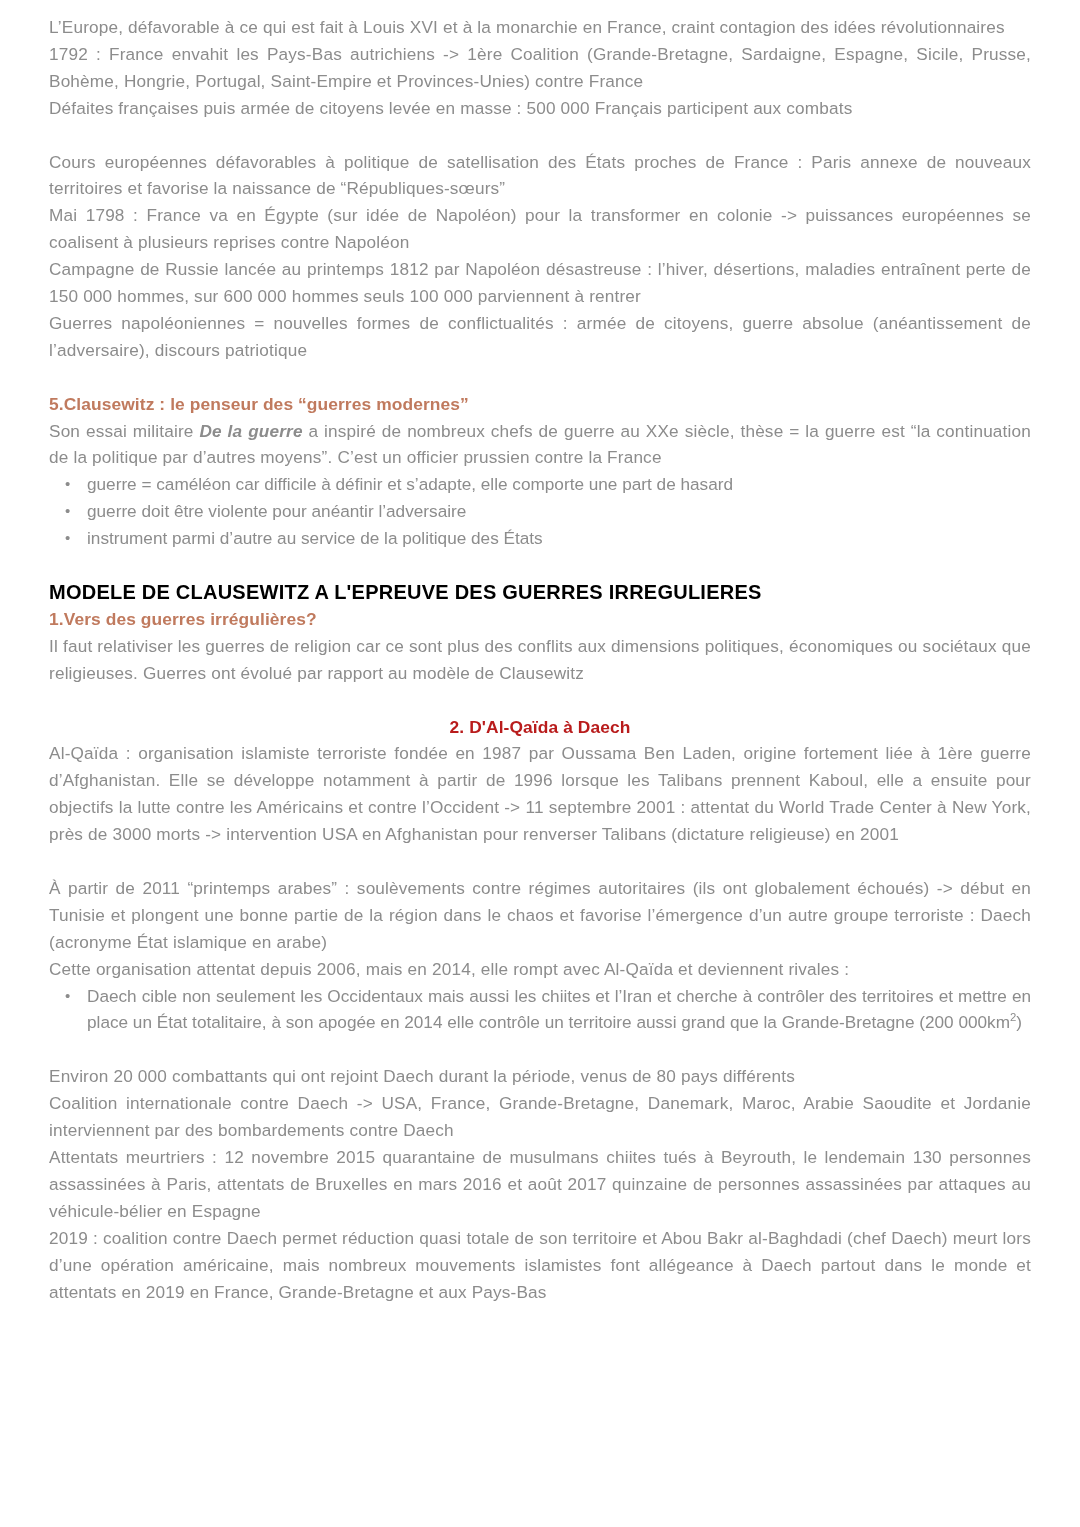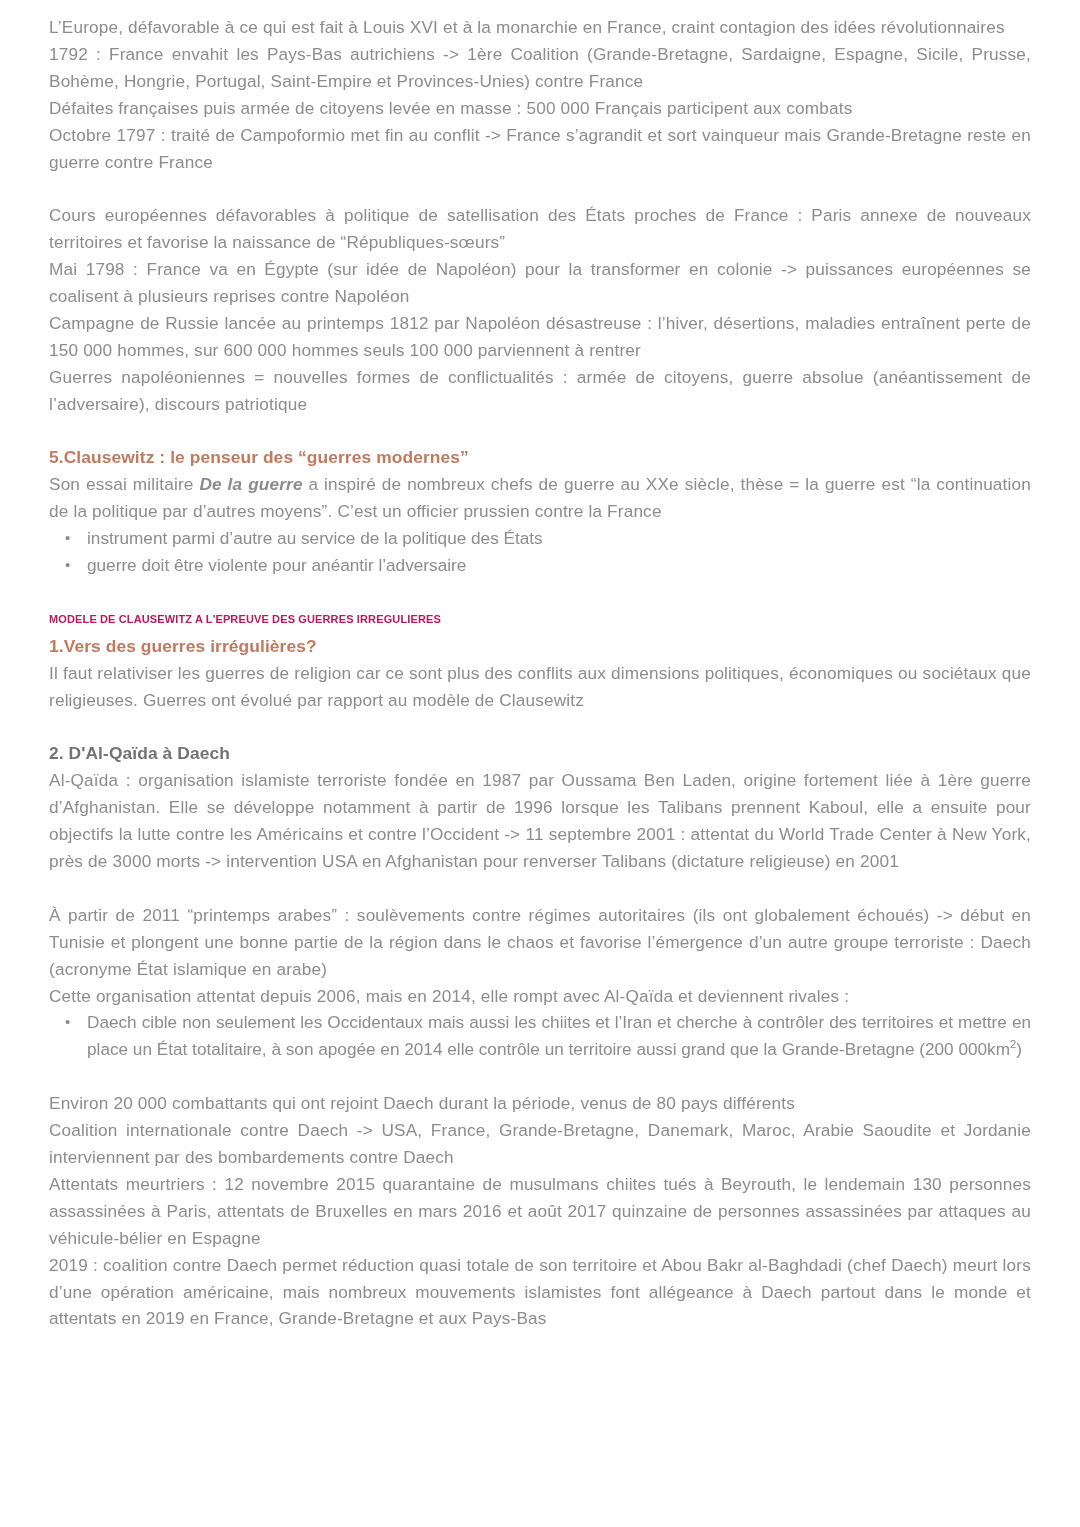--- a/index.html
+++ b/index.html
@@ -25,42 +25,43 @@
     font-size: 17.2px;
     line-height: 26.9px;
     text-align: justify;
     margin: 0;
     letter-spacing: 0.01em;
   }
   .spacer {
     height: 26.9px;
   }
   .h-section {
-    color: #be185d;
-    font-size: 11px;
+    color: #000000;
+    font-size: 20px;
     line-height: 26.9px;
     font-weight: bold;
     margin: 0;
     letter-spacing: 0.012em;
   }
   .h-sub {
     color: #c07a5e;
     font-size: 17.4px;
     line-height: 26.9px;
     font-weight: bold;
     margin: 0;
     letter-spacing: 0.005em;
   }
   .h-sub2 {
-    color: #737373;
+    color: #b91c1c;
     font-size: 17.4px;
     line-height: 26.9px;
     font-weight: bold;
     margin: 0;
     letter-spacing: 0.005em;
+    text-align: center;
   }
   ul.bullets {
     margin: 0;
     padding: 0 0 0 0;
     list-style: none;
   }
   ul.bullets > li {
     color: #8c8c8c;
     font-size: 17.2px;
     line-height: 26.9px;
@@ -90,43 +91,43 @@
 </style>
 </head>
 <body>
 
 <div class="page">
 
   <div class="para">
     <div>L’Europe, défavorable à ce qui est fait à Louis XVI et à la monarchie en France, craint contagion des idées révolutionnaires</div>
     <div>1792 : France envahit les Pays-Bas autrichiens -&gt; 1ère Coalition (Grande-Bretagne, Sardaigne, Espagne, Sicile, Prusse, Bohème, Hongrie, Portugal, Saint-Empire et Provinces-Unies) contre France</div>
     <div>Défaites françaises puis armée de citoyens levée en masse : 500 000 Français participent aux combats</div>
-    <div>Octobre 1797 : traité de Campoformio met fin au conflit -&gt; France s’agrandit et sort vainqueur mais Grande-Bretagne reste en guerre contre France</div>
   </div>
 
   <div class="spacer"></div>
 
   <div class="para">
     <div>Cours européennes défavorables à politique de satellisation des États proches de France : Paris annexe de nouveaux territoires et favorise la naissance de “Républiques-sœurs”</div>
     <div>Mai 1798 : France va en Égypte (sur idée de Napoléon) pour la transformer en colonie -&gt; puissances européennes se coalisent à plusieurs reprises contre Napoléon</div>
     <div>Campagne de Russie lancée au printemps 1812 par Napoléon désastreuse : l’hiver, désertions, maladies entraînent perte de 150 000 hommes, sur 600 000 hommes seuls 100 000 parviennent à rentrer</div>
     <div>Guerres napoléoniennes = nouvelles formes de conflictualités : armée de citoyens, guerre absolue (anéantissement de l’adversaire), discours patriotique</div>
   </div>
 
   <div class="spacer"></div>
 
   <div class="h-sub">5.Clausewitz : le penseur des “guerres modernes”</div>
 
   <div class="para">
     <div><span>Son essai militaire </span><em class="title-italic">De la guerre</em><span> a inspiré de nombreux chefs de guerre au XXe siècle, thèse = la guerre est “la continuation de la politique par d’autres moyens”. C’est un officier prussien contre la France</span></div>
   </div>
 
   <ul class="bullets">
+    <li>guerre = caméléon car difficile à définir et s’adapte, elle comporte une part de hasard</li>
+    <li>guerre doit être violente pour anéantir l’adversaire</li>
     <li>instrument parmi d’autre au service de la politique des États</li>
-    <li>guerre doit être violente pour anéantir l’adversaire</li>
   </ul>
 
   <div class="spacer"></div>
 
   <div class="h-section">MODELE DE CLAUSEWITZ A L'EPREUVE DES GUERRES IRREGULIERES</div>
 
   <div class="h-sub">1.Vers des guerres irrégulières?</div>
 
   <div class="para">
     <div>Il faut relativiser les guerres de religion car ce sont plus des conflits aux dimensions politiques, économiques ou sociétaux que religieuses. Guerres ont évolué par rapport au modèle de Clausewitz</div>

